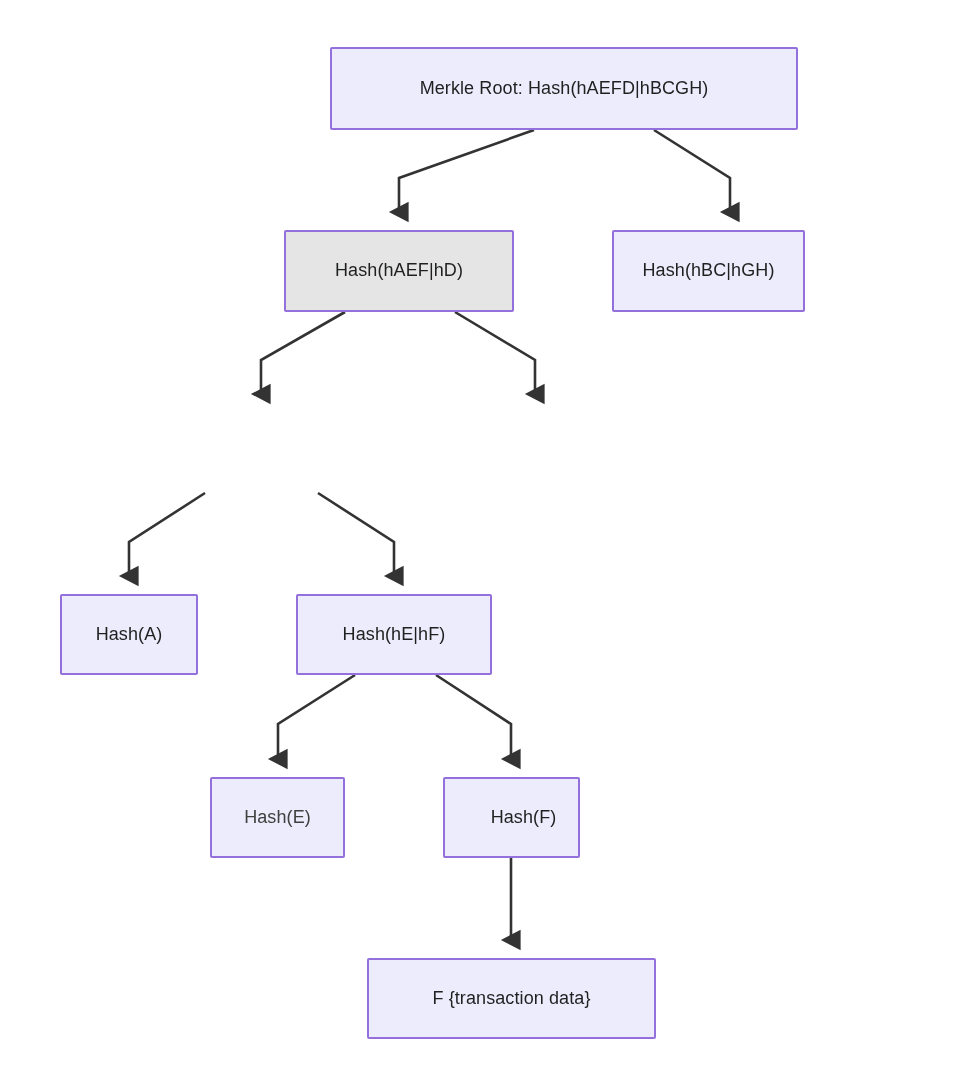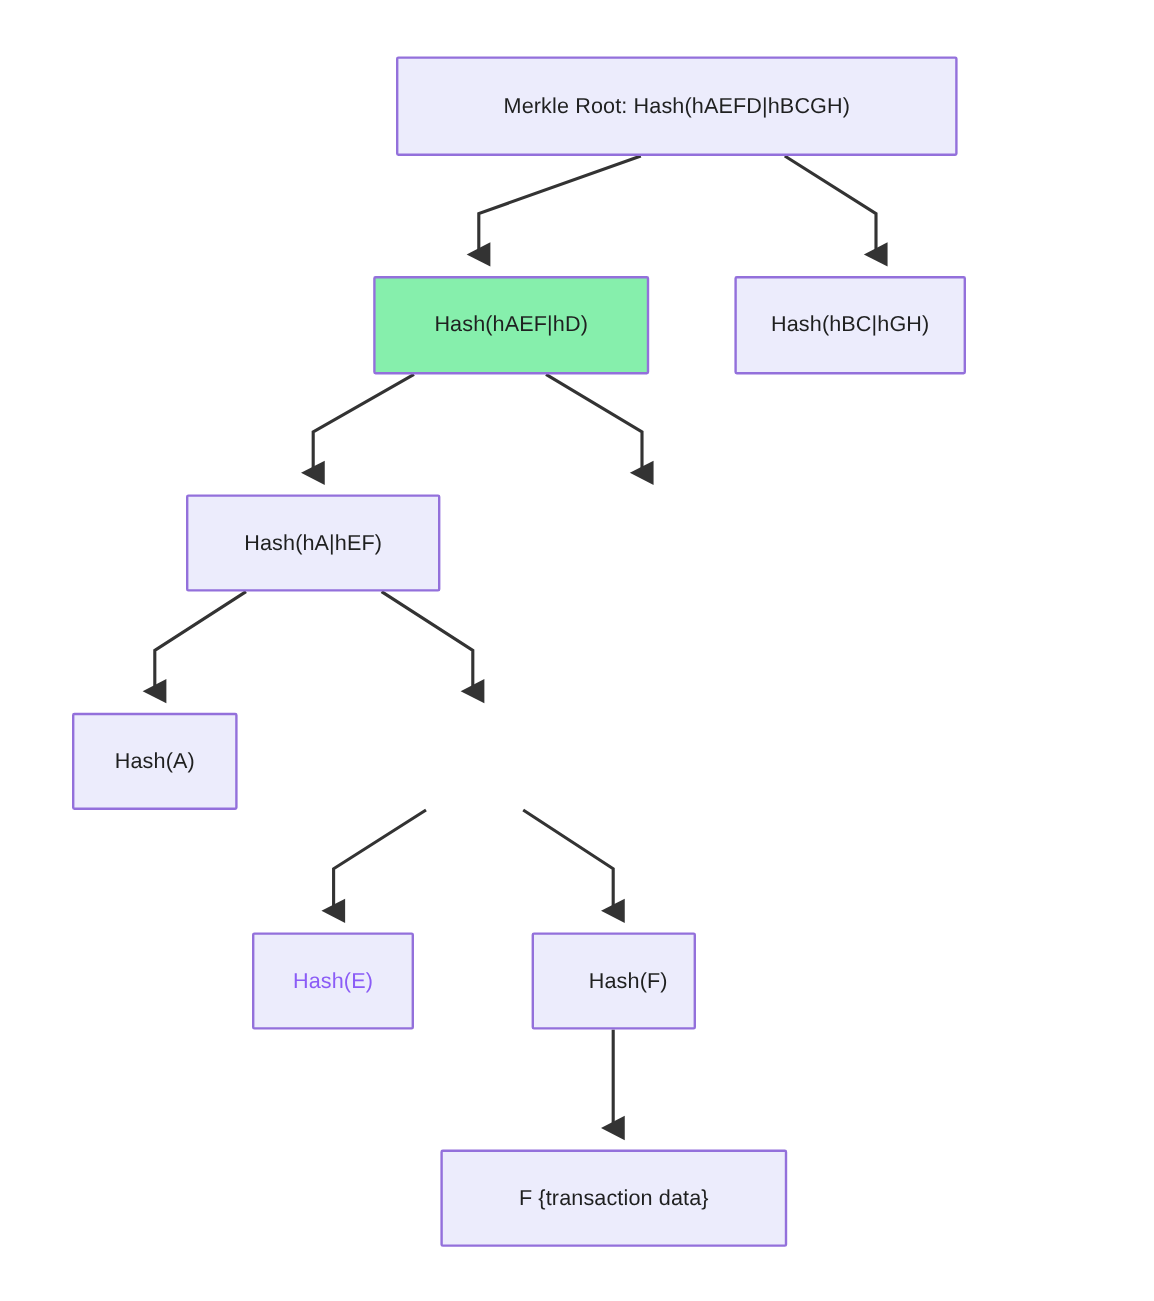--- a/index.html
+++ b/index.html
@@ -66,33 +66,33 @@
         <polyline points="318,493 394,542 394,576" fill="none" stroke="#333333" stroke-width="2.6" stroke-linecap="butt" stroke-linejoin="miter" marker-end="url(#arrowhead)"></polyline>
         <polyline points="355,675 278,724 278,759" fill="none" stroke="#333333" stroke-width="2.6" stroke-linecap="butt" stroke-linejoin="miter" marker-end="url(#arrowhead)"></polyline>
         <polyline points="436,675 511,724 511,759" fill="none" stroke="#333333" stroke-width="2.6" stroke-linecap="butt" stroke-linejoin="miter" marker-end="url(#arrowhead)"></polyline>
         <polyline points="511,858 511,940" fill="none" stroke="#333333" stroke-width="2.6" stroke-linecap="butt" stroke-linejoin="miter" marker-end="url(#arrowhead)"></polyline>
       </g>
   </svg>
 
   <div class="node" style="left: 330px; top: 47px; width: 468px; height: 83px; background: rgb(236, 236, 252); border-color: rgb(147, 112, 219); color: rgb(31, 32, 32);">
     <span class="node-label">Merkle Root: Hash(hAEFD|hBCGH)</span>
   </div>
-  <div class="node" style="left: 284px; top: 230px; width: 230px; height: 82px; background: #86efac; border-color: rgb(147, 112, 219); color: rgb(31, 32, 32); margin-left: 27px;">
+  <div class="node" style="left: 284px; top: 230px; width: 230px; height: 82px; background: #e5e5e5; border-color: rgb(147, 112, 219); color: rgb(31, 32, 32);">
     <span class="node-label">Hash(hAEF|hD)</span>
   </div>
   <div class="node" style="left: 612px; top: 230px; width: 193px; height: 82px; background: rgb(236, 236, 252); border-color: rgb(147, 112, 219); color: rgb(31, 32, 32);">
     <span class="node-label">Hash(hBC|hGH)</span>
   </div>
-  <div class="node" style="left: 155px; top: 412px; width: 212px; height: 81px; background: rgb(236, 236, 252); border-color: rgb(147, 112, 219); color: rgb(31, 32, 32);">
-    <span class="node-label">Hash(hA|hEF)</span>
-  </div>
   <div class="node" style="left: 60px; top: 594px; width: 138px; height: 81px; background: rgb(236, 236, 252); border-color: rgb(147, 112, 219); color: rgb(31, 32, 32);">
     <span class="node-label">Hash(A)</span>
   </div>
-  <div class="node" style="left: 210px; top: 777px; width: 135px; height: 81px; background: rgb(236, 236, 252); border-color: rgb(147, 112, 219); color: #8b5cf6;">
+  <div class="node" style="left: 296px; top: 594px; width: 196px; height: 81px; background: rgb(236, 236, 252); border-color: rgb(147, 112, 219); color: rgb(31, 32, 32);">
+    <span class="node-label">Hash(hE|hF)</span>
+  </div>
+  <div class="node" style="left: 210px; top: 777px; width: 135px; height: 81px; background: rgb(236, 236, 252); border-color: rgb(147, 112, 219); color: #404040;">
     <span class="node-label">Hash(E)</span>
   </div>
   <div class="node" style="left: 443px; top: 777px; width: 137px; height: 81px; background: rgb(236, 236, 252); border-color: rgb(147, 112, 219); color: rgb(31, 32, 32); padding-left: 24px;">
     <span class="node-label">Hash(F)</span>
   </div>
   <div class="node" style="left: 367px; top: 958px; width: 289px; height: 81px; background: rgb(236, 236, 252); border-color: rgb(147, 112, 219); color: rgb(31, 32, 32);">
     <span class="node-label">F {transaction data}</span>
   </div>
 
 </div>

